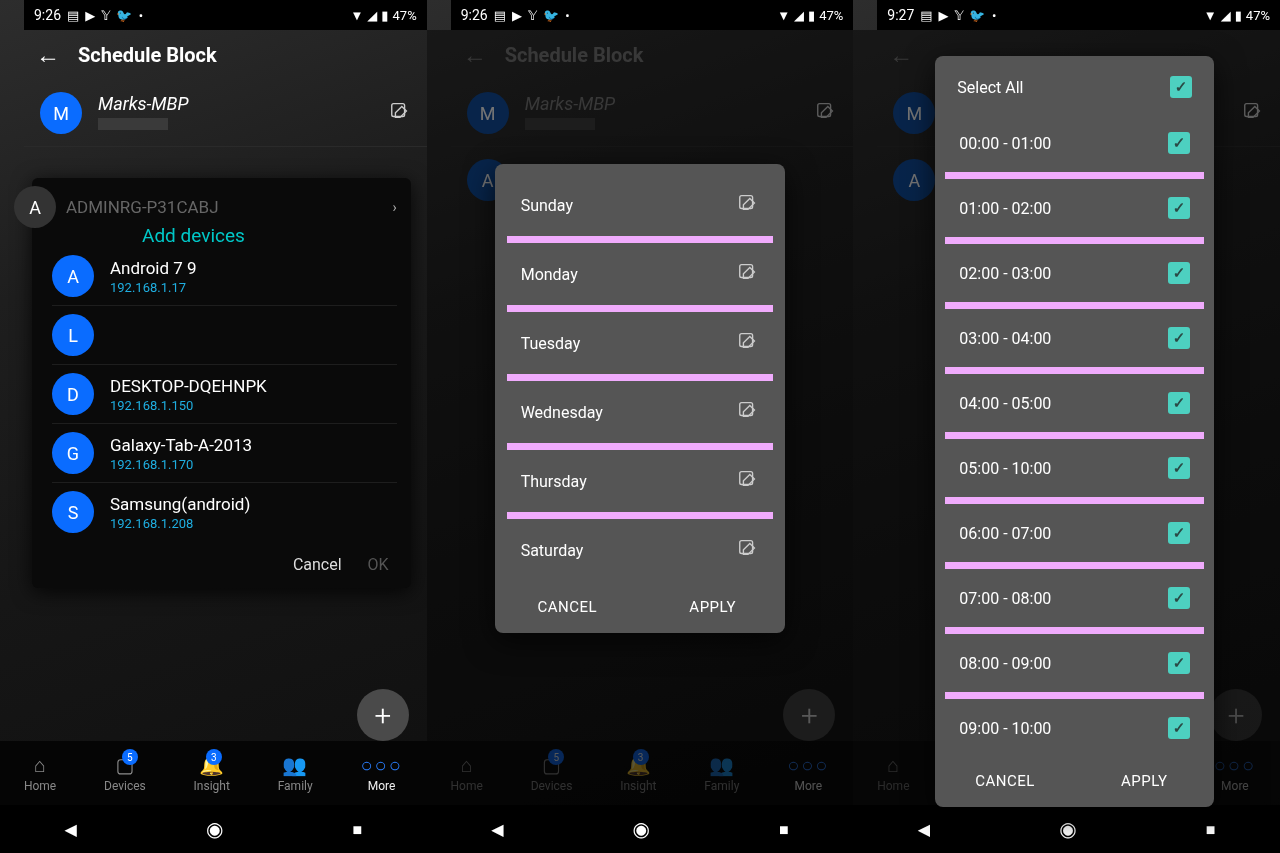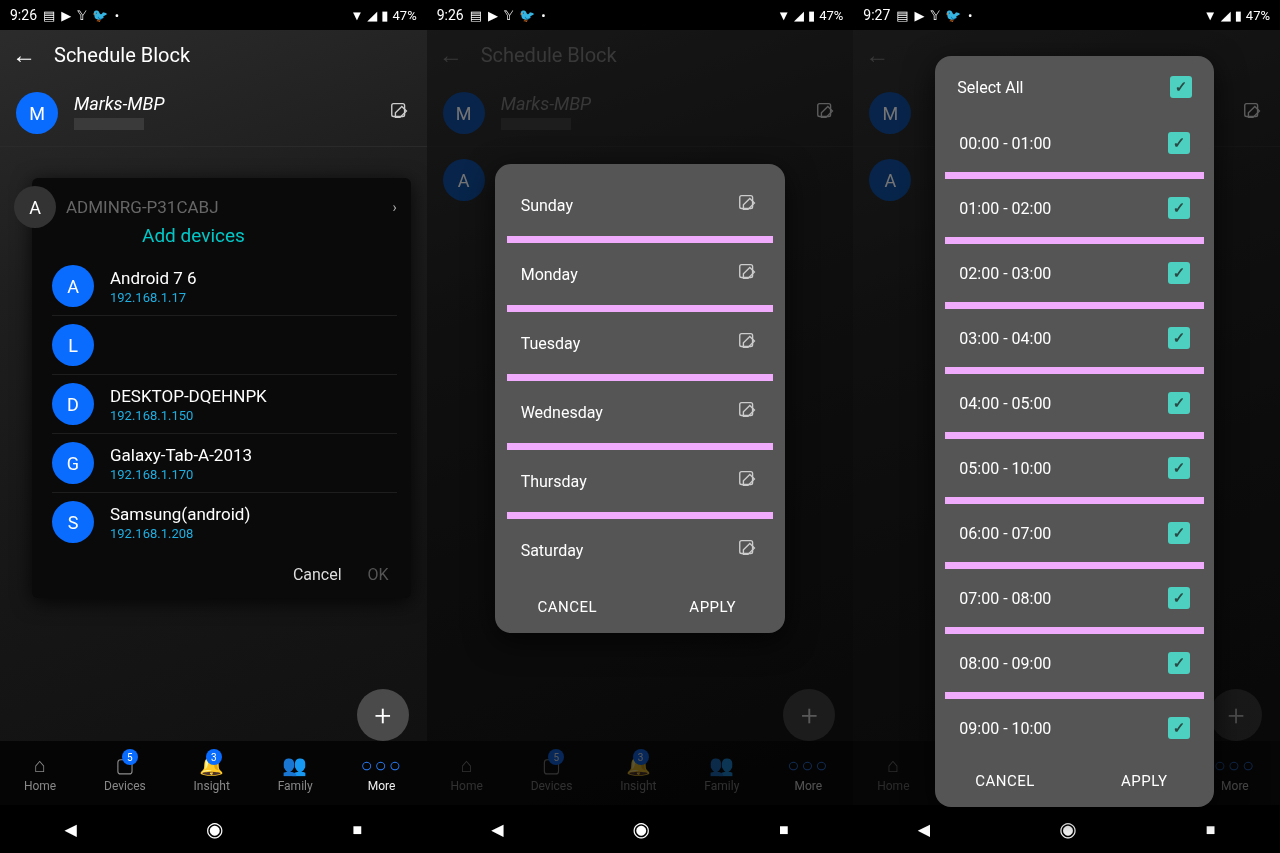--- a/index.html
+++ b/index.html
@@ -23,20 +23,21 @@
     display: flex;
     overflow: hidden;
   }
   .pane {
     width: 426.66px;
     height: 853px;
     background: linear-gradient(160deg, #2d2d2d 0%, #1e1e1e 30%, #161616 60%, #0f0f0f 100%);
     position: relative;
     flex-shrink: 0;
     overflow: hidden;
+    padding-left: 24px;
   }
   
   .status {
     height: 30px;
     display: flex;
     justify-content: space-between;
     align-items: center;
     padding: 0 10px;
     background: #000;
     color: #fff;
@@ -47,21 +48,21 @@
   .sicon { font-size: 13px; }
   
   .app-header {
     height: 50px;
     display: flex;
     align-items: center;
     padding: 0 12px;
     gap: 18px;
   }
   .back-arrow { color: #fff; font-size: 24px; }
-  .page-title { color: #fff; font-size: 20px; font-weight: 400; }
+  .page-title { color: #fff; font-size: 20px; font-weight: 700; }
   .dim .page-title, .dim .back-arrow, .dim .dev-line { color: #777 !important; }
   
   .dev-row {
     display: flex;
     align-items: center;
     padding: 12px 16px;
     border-bottom: 1px solid #2a2a2a;
     gap: 16px;
   }
   .avatar {
@@ -88,21 +89,21 @@
   }
   .popup1-head {
     display: flex; align-items: center;
     padding: 8px 14px 6px 0px;
     gap: 10px;
     position: relative;
   }
   .popup1-head .av { margin-left: -18px; }
   .popup1-head .nm { color: #666; font-size: 17px; }
   .popup1-head .chev { color: #aaa; position: absolute; right: 14px; font-size: 14px;}
-  .popup1-title { color: var(--teal); font-size: 19px; padding-left: 110px; margin-top: -10px; margin-bottom: 10px;}
+  .popup1-title { color: var(--teal); font-size: 19px; padding-left: 110px; margin-top: -10px; }
   .popup1-list { padding: 0 14px 0 20px; }
   .popup1-item { display: flex; align-items: center; gap: 16px; padding: 8px 0; border-top: 1px solid #1e1e1e; }
   .popup1-item:first-child { border-top: none; }
   .popup1-item .name { color: #fff; font-size: 17px; white-space: nowrap; overflow: hidden; text-overflow: ellipsis; }
   .popup1-item .ip { color: #1faee0; font-size: 13px; margin-top: 2px; }
   .popup1-actions { display: flex; justify-content: flex-end; gap: 26px; padding: 14px 22px 10px; font-size: 16px; }
   .popup1-actions .ok { color: #555; }
   .popup1-actions .cancel { color: #ddd; }
   
   .fab {
@@ -148,21 +149,21 @@
     height: 48px;
     background: #000;
     display: flex; justify-content: space-around; align-items: center;
     color: #fff;
   }
   
   .dialog {
     position: absolute;
     left: 68px; right: 68px;
     background: var(--dialog);
-    border-radius: 16px;
+    border-radius: 8px;
     z-index: 15;
     box-shadow: 0 8px 30px rgba(0,0,0,0.7);
   }
   .dialog.days { top: 164px; }
   .dialog.hours { left: 82px; right: 66px; top: 56px; bottom: 46px; display: flex; flex-direction: column; }
   .day-row, .hour-row {
     display: flex; align-items: center; justify-content: space-between;
     padding: 18px 14px;
     border-bottom: 7px solid #f0abfc;
     color: #fff;
@@ -243,21 +244,21 @@
     <div class="popup1-head">
       <div class="avatar av" style="background:#333">A</div>
       <div class="nm">ADMINRG-P31CABJ</div>
       <div class="chev">›</div>
     </div>
     <div class="popup1-title">Add devices</div>
     <div class="popup1-list">
       <div class="popup1-item">
         <div class="avatar">A</div>
         <div style="min-width:0;flex:1">
-          <div class="name">Android 7 6</div>
+          <div class="name">Android 7 9</div>
           <div class="ip">192.168.1.17</div>
         </div>
       </div>
       <div class="popup1-item">
         <div class="avatar">L</div>
       </div>
       <div class="popup1-item">
         <div class="avatar">D</div>
         <div style="min-width:0;flex:1">
           <div class="name">DESKTOP-DQEHNPK</div>

